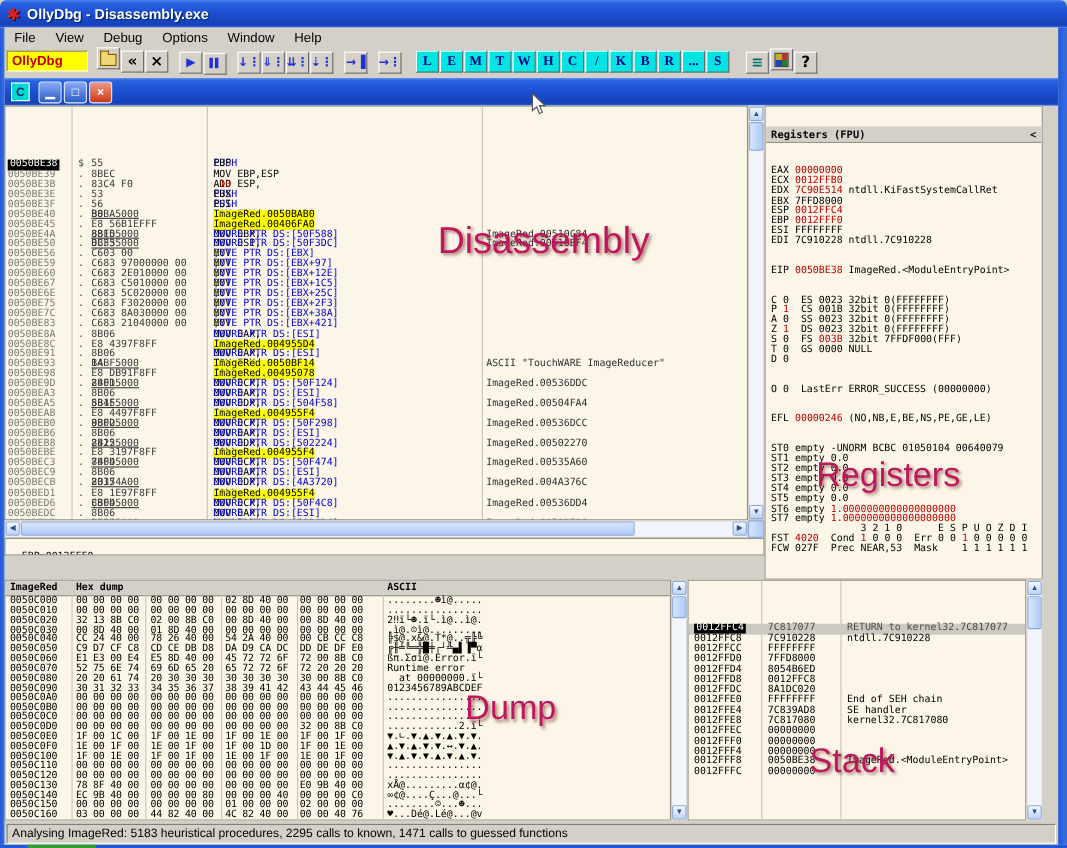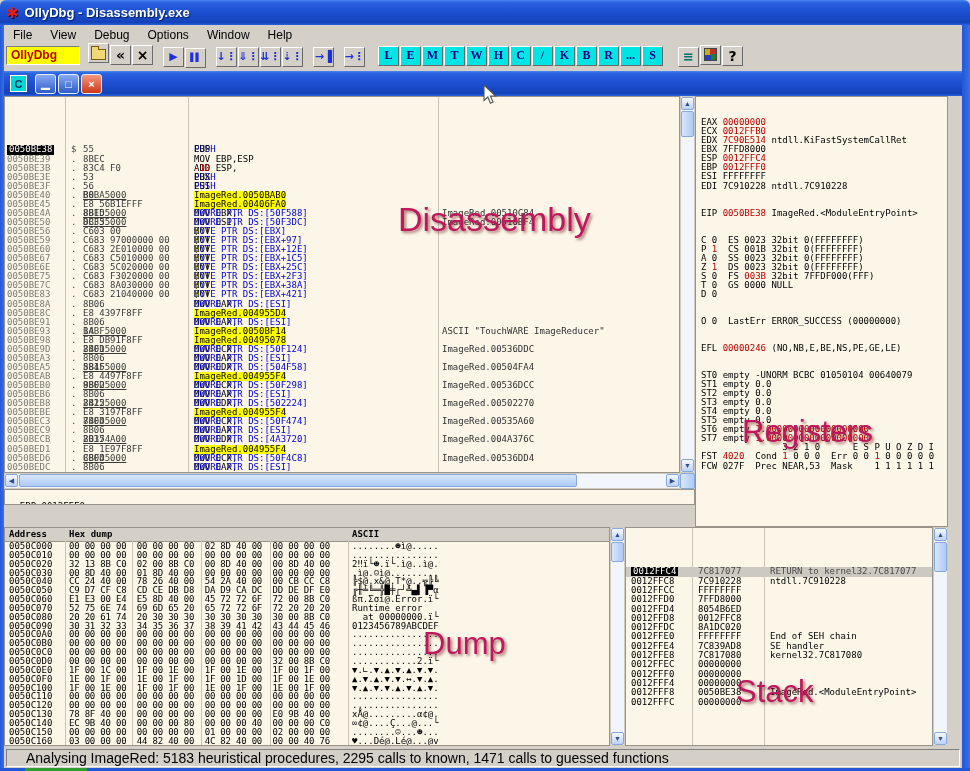--- a/index.html
+++ b/index.html
@@ -101,21 +101,21 @@
   .sbthumb.h{background:linear-gradient(#D8E6FD,#AECAF6)}
   #dis-vsb{left:680px;top:96px;width:15px;height:377px}
   #dis-hsb{left:4px;top:473px;width:676px;height:16px}
   #dis-corner{left:680px;top:473px;width:15px;height:16px}
   #dump-vsb{left:610px;top:527px;width:15px;height:219px}
   #stack-vsb{left:933px;top:527px;width:15px;height:219px}
 
   
   #statusbar{position:absolute;left:4px;top:748px;width:958px;height:20px;background:#D4D0C8}
   #statusfield{margin:1px 2px;border:1px solid;border-color:#808080 #FFF #FFF #808080;height:16px;
-               line-height:16px;padding-left:19px;font-size:14px;color:#000;white-space:nowrap;overflow:hidden}
+               line-height:16px;padding-left:4px;font-size:11px;color:#000;white-space:nowrap;overflow:hidden}
   .frame{position:absolute;background:linear-gradient(90deg,#2257D7,#3A6FE8)}
   #frame-l{left:0;top:25px;width:4px;height:743px}
   #frame-r{left:962px;top:25px;width:8px;height:743px}
   #gapline{position:absolute;left:4px;top:746px;width:958px;height:2px;background:#D4D0C8}
   #taskstrip{position:absolute;left:0;top:768px;width:970px;height:3px;background:#2257D7}
   #startbtn{position:absolute;left:25px;top:768px;width:62px;height:3px;background:#2F9E2F}
 
   
   .ovl{position:absolute;font-weight:normal;color:#be185d;z-index:50;
        text-shadow:2px 2px 3px rgba(90,0,0,.5);font-family:"Liberation Sans",sans-serif}
@@ -169,26 +169,30 @@
   <div class="sbthumb h" style="left:14px;top:0;width:558px;height:13px"></div>
   <div class="sbbtn" style="right:0;top:0">▶</div>
 </div>
 <div id="dis-corner" class="sbthumb"></div>
 
 <div id="infopane" class="pane mono">
   <span>EBP=0012FFF0</span>
 </div>
 
 <div id="registers" class="pane mono">
+  <div id="reghdr">
+    <span>Registers (FPU)</span>
+    <span>&lt;</span>
+  </div>
   <div id="regrows"><div class="rline"><span>EAX </span><span class="rd">00000000</span></div><div class="rline"><span>ECX </span><span class="rd">0012FFB0</span></div><div class="rline"><span>EDX </span><span class="rd">7C90E514</span><span> ntdll.KiFastSystemCallRet</span></div><div class="rline"><span>EBX 7FFD8000</span></div><div class="rline"><span>ESP </span><span class="rd">0012FFC4</span></div><div class="rline"><span>EBP </span><span class="rd">0012FFF0</span></div><div class="rline"><span>ESI FFFFFFFF</span></div><div class="rline"><span>EDI 7C910228 ntdll.7C910228</span></div><div class="rline gp"><span>EIP </span><span class="rd">0050BE38</span><span> ImageRed.&lt;ModuleEntryPoint&gt;</span></div><div class="rline gp"><span>C 0  ES 0023 32bit 0(FFFFFFFF)</span></div><div class="rline"><span>P </span><span class="rd">1</span><span>  CS 001B 32bit 0(FFFFFFFF)</span></div><div class="rline"><span>A 0  SS 0023 32bit 0(FFFFFFFF)</span></div><div class="rline"><span>Z </span><span class="rd">1</span><span>  DS 0023 32bit 0(FFFFFFFF)</span></div><div class="rline"><span>S 0  FS </span><span class="rd">003B</span><span> 32bit 7FFDF000(FFF)</span></div><div class="rline"><span>T 0  GS 0000 NULL</span></div><div class="rline"><span>D 0</span></div><div class="rline gp"><span>O 0  LastErr ERROR_SUCCESS (00000000)</span></div><div class="rline gp"><span>EFL </span><span class="rd">00000246</span><span> (NO,NB,E,BE,NS,PE,GE,LE)</span></div><div class="rline gp"><span>ST0 empty -UNORM BCBC 01050104 00640079</span></div><div class="rline"><span>ST1 empty 0.0</span></div><div class="rline"><span>ST2 empty 0.0</span></div><div class="rline"><span>ST3 empty 0.0</span></div><div class="rline"><span>ST4 empty 0.0</span></div><div class="rline"><span>ST5 empty 0.0</span></div><div class="rline"><span>ST6 empty </span><span class="rd">1.0000000000000000000</span></div><div class="rline"><span>ST7 empty </span><span class="rd">1.0000000000000000000</span></div><div class="rline"><span>               3 2 1 0      E S P U O Z D I</span></div><div class="rline"><span>FST </span><span class="rd">4020</span><span>  Cond </span><span class="rd">1</span><span> 0 0 0  Err 0 0 </span><span class="rd">1</span><span> 0 0 0 0 0</span></div><div class="rline"><span>FCW 027F  Prec NEAR,53  Mask    1 1 1 1 1 1</span></div></div>
 </div>
 
 <div id="dump" class="pane mono">
   <div id="dumphdr">
-    <span style="left:4px">Address</span>
+    <span style="left:4px">ImageRed</span>
     <span style="left:64px">Hex dump</span>
     <span style="left:347px">ASCII</span>
   </div>
   <div class="vsep" style="left:60px;top:13px"></div>
   <div class="vsep" style="left:127px;top:13px"></div>
   <div class="vsep" style="left:196px;top:13px"></div>
   <div class="vsep" style="left:265px;top:13px"></div>
   <div class="vsep" style="left:343px;top:13px"></div>
   <div id="dumprows"><div class="dmrow"><span class="da">0050C000</span><span class="dh">00 00 00 00  00 00 00 00  02 8D 40 00  00 00 00 00</span><span class="ds">........☻ì@.....</span></div><div class="dmrow"><span class="da">0050C010</span><span class="dh">00 00 00 00  00 00 00 00  00 00 00 00  00 00 00 00</span><span class="ds">................</span></div><div class="dmrow"><span class="da">0050C020</span><span class="dh">32 13 8B C0  02 00 8B C0  00 8D 40 00  00 8D 40 00</span><span class="ds">2‼ï└☻.ï└.ì@..ì@.</span></div><div class="dmrow"><span class="da">0050C030</span><span class="dh">00 8D 40 00  01 8D 40 00  00 00 00 00  00 00 00 00</span><span class="ds">.ì@.☺ì@.........</span></div><div class="dmrow"><span class="da">0050C040</span><span class="dh">CC 24 40 00  78 26 40 00  54 2A 40 00  00 CB CC C8</span><span class="ds">╠$@.x&amp;@.T*@..╦╠╚</span></div><div class="dmrow"><span class="da">0050C050</span><span class="dh">C9 D7 CF C8  CD CE DB D8  DA D9 CA DC  DD DE DF E0</span><span class="ds">╔╫╧╚═╬█╪┌┘╩▄▌▐▀α</span></div><div class="dmrow"><span class="da">0050C060</span><span class="dh">E1 E3 00 E4  E5 8D 40 00  45 72 72 6F  72 00 8B C0</span><span class="ds">ßπ.Σσì@.Error.ï└</span></div><div class="dmrow"><span class="da">0050C070</span><span class="dh">52 75 6E 74  69 6D 65 20  65 72 72 6F  72 20 20 20</span><span class="ds">Runtime error   </span></div><div class="dmrow"><span class="da">0050C080</span><span class="dh">20 20 61 74  20 30 30 30  30 30 30 30  30 00 8B C0</span><span class="ds">  at 00000000.ï└</span></div><div class="dmrow"><span class="da">0050C090</span><span class="dh">30 31 32 33  34 35 36 37  38 39 41 42  43 44 45 46</span><span class="ds">0123456789ABCDEF</span></div><div class="dmrow"><span class="da">0050C0A0</span><span class="dh">00 00 00 00  00 00 00 00  00 00 00 00  00 00 00 00</span><span class="ds">................</span></div><div class="dmrow"><span class="da">0050C0B0</span><span class="dh">00 00 00 00  00 00 00 00  00 00 00 00  00 00 00 00</span><span class="ds">................</span></div><div class="dmrow"><span class="da">0050C0C0</span><span class="dh">00 00 00 00  00 00 00 00  00 00 00 00  00 00 00 00</span><span class="ds">................</span></div><div class="dmrow"><span class="da">0050C0D0</span><span class="dh">00 00 00 00  00 00 00 00  00 00 00 00  32 00 8B C0</span><span class="ds">............2.ï└</span></div><div class="dmrow"><span class="da">0050C0E0</span><span class="dh">1F 00 1C 00  1F 00 1E 00  1F 00 1E 00  1F 00 1F 00</span><span class="ds">▼.∟.▼.▲.▼.▲.▼.▼.</span></div><div class="dmrow"><span class="da">0050C0F0</span><span class="dh">1E 00 1F 00  1E 00 1F 00  1F 00 1D 00  1F 00 1E 00</span><span class="ds">▲.▼.▲.▼.▼.↔.▼.▲.</span></div><div class="dmrow"><span class="da">0050C100</span><span class="dh">1F 00 1E 00  1F 00 1F 00  1E 00 1F 00  1E 00 1F 00</span><span class="ds">▼.▲.▼.▼.▲.▼.▲.▼.</span></div><div class="dmrow"><span class="da">0050C110</span><span class="dh">00 00 00 00  00 00 00 00  00 00 00 00  00 00 00 00</span><span class="ds">................</span></div><div class="dmrow"><span class="da">0050C120</span><span class="dh">00 00 00 00  00 00 00 00  00 00 00 00  00 00 00 00</span><span class="ds">................</span></div><div class="dmrow"><span class="da">0050C130</span><span class="dh">78 8F 40 00  00 00 00 00  00 00 00 00  E0 9B 40 00</span><span class="ds">xÅ@.........α¢@.</span></div><div class="dmrow"><span class="da">0050C140</span><span class="dh">EC 9B 40 00  00 00 00 80  00 00 00 40  00 00 00 C0</span><span class="ds">∞¢@....Ç...@...└</span></div><div class="dmrow"><span class="da">0050C150</span><span class="dh">00 00 00 00  00 00 00 00  01 00 00 00  02 00 00 00</span><span class="ds">........☺...☻...</span></div><div class="dmrow"><span class="da">0050C160</span><span class="dh">03 00 00 00  44 82 40 00  4C 82 40 00  00 00 40 76</span><span class="ds">♥...Dé@.Lé@...@v</span></div></div>
 </div>

